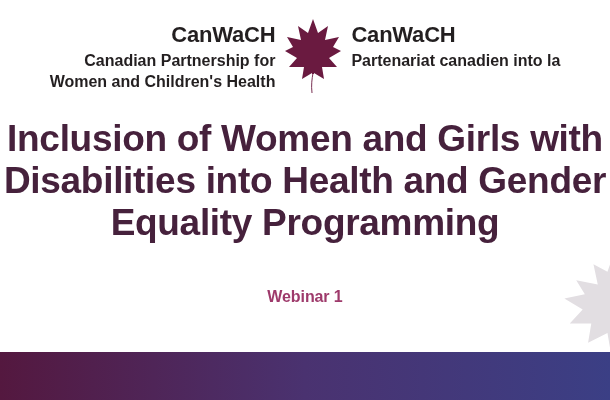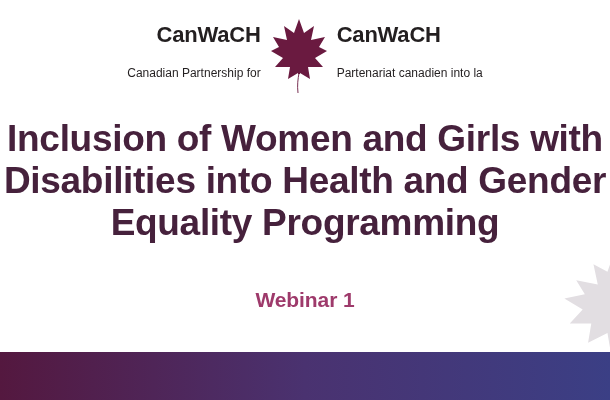--- a/index.html
+++ b/index.html
@@ -53,24 +53,24 @@
   .logo-wordmark {
     color: #231f20;
     font-size: 22px;
     font-weight: bold;
     letter-spacing: -0.2px;
     line-height: 1.05;
     white-space: nowrap;
   }
   .logo-tagline {
     color: #231f20;
-    font-size: 12px;
-    font-weight: normal;
+    font-size: 16px;
+    font-weight: bold;
     line-height: 1.32;
-    margin-top: 20px;
+    margin-top: 4px;
     white-space: nowrap;
   }
   .logo-leaf {
     width: 58px;
     height: 78px;
     margin: 0 9px;
     flex: 0 0 auto;
   }
 
   
@@ -91,21 +91,21 @@
   }
 
   
   .webinar-label {
     position: absolute;
     left: 0;
     top: 288px;
     width: 610px;
     text-align: center;
     color: #9e3a6b;
-    font-size: 21px;
+    font-size: 16px;
     font-weight: bold;
     letter-spacing: -0.1px;
   }
 
   
   .gradient-bar {
     position: absolute;
     left: 0;
     top: 352px;
     width: 610px;
@@ -123,20 +123,21 @@
       <path fill="#e2dee2" d="M50 2 L57 22 L70 15 L66 34 L86 30 L78 43 L97 47 L80 57 L92 70 L72 70 L75 88 L57 79 L53 102 L47 102 L43 79 L25 88 L28 70 L8 70 L20 57 L3 47 L22 43 L14 30 L34 34 L30 15 L43 22 Z"></path>
     </svg>
   </div>
 
   <div class="logo-lockup">
 
     <div class="logo-left">
       <div class="logo-wordmark">CanWaCH</div>
       <div class="logo-tagline">
         <div>Canadian Partnership for</div>
+        <div>Women and Children's Health</div>
       </div>
     </div>
 
     <svg class="logo-leaf" viewBox="0 0 58 78" aria-hidden="true">
       <path fill="#6a1a40" d="M29 2 L34 16 L44 9 L41 23 L55 20 L49 30 L57 34 L45 41 L53 50 L38 50 L40 62 L30 56 L30 57 L28 57 L28 56 L18 62 L20 50 L5 50 L13 41 L1 34 L9 30 L3 20 L17 23 L14 9 L24 16 Z"></path>
       <path stroke="#6a1a40" stroke-width="0.9" fill="none" d="M29 56 C28 62, 27 68, 28 76"></path>
     </svg>
 
     <div class="logo-right">
       <div class="logo-wordmark">CanWaCH</div>

